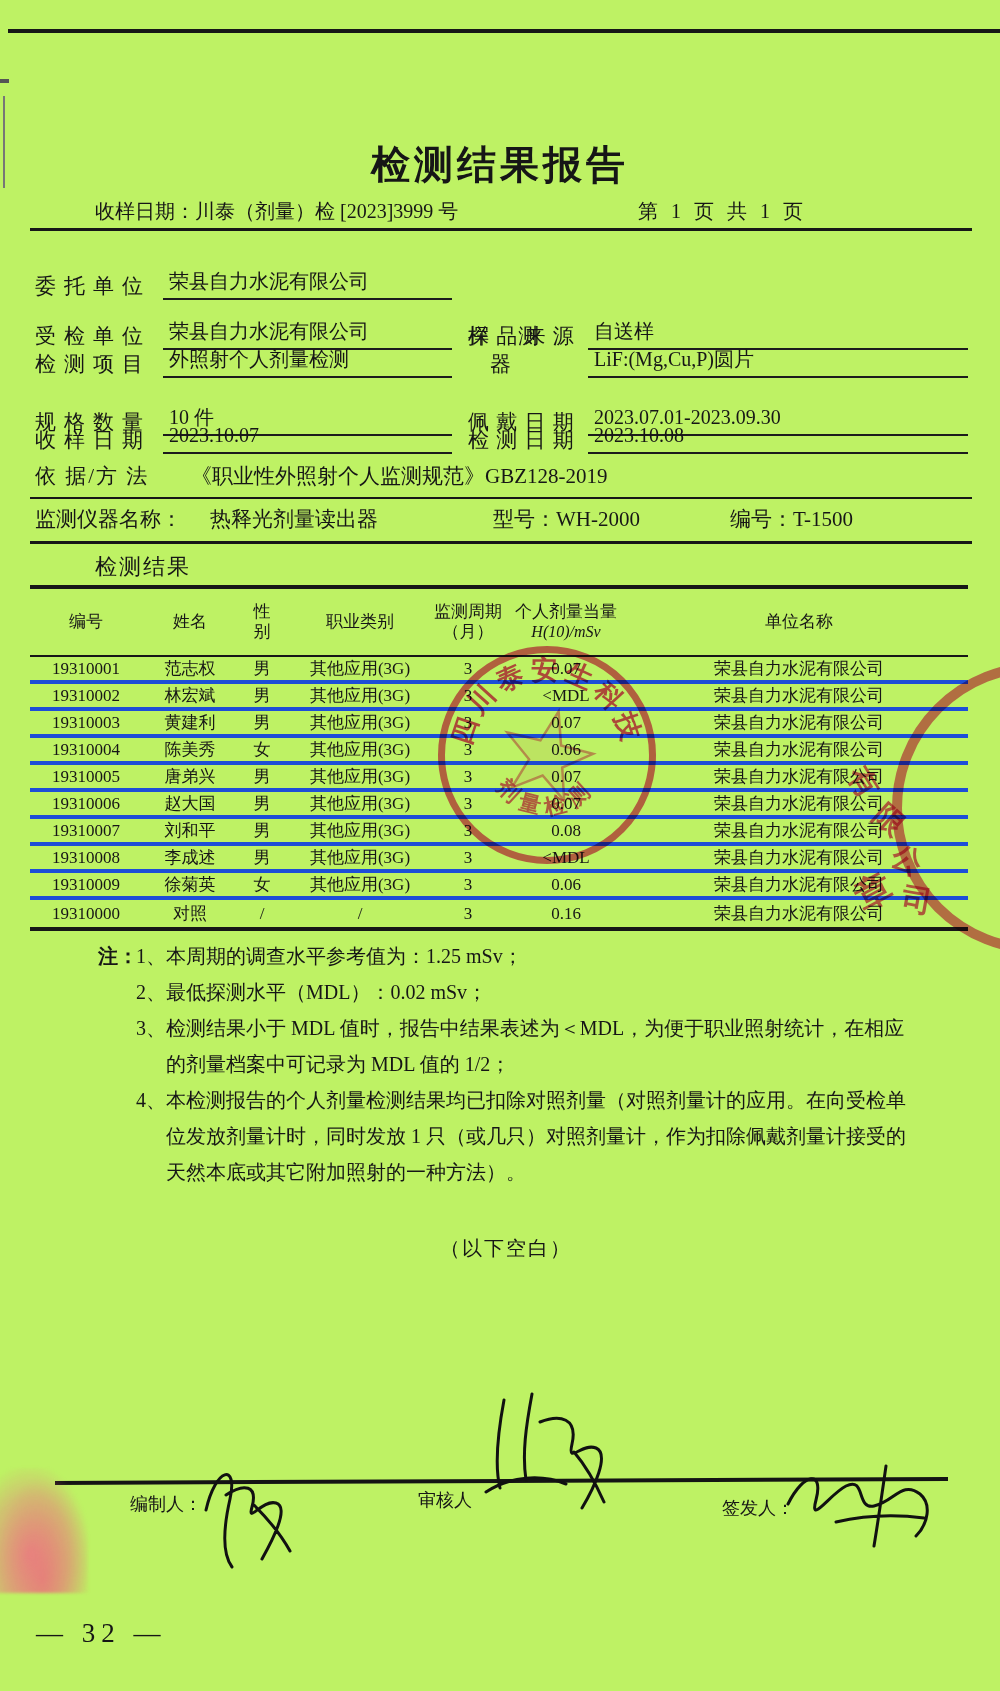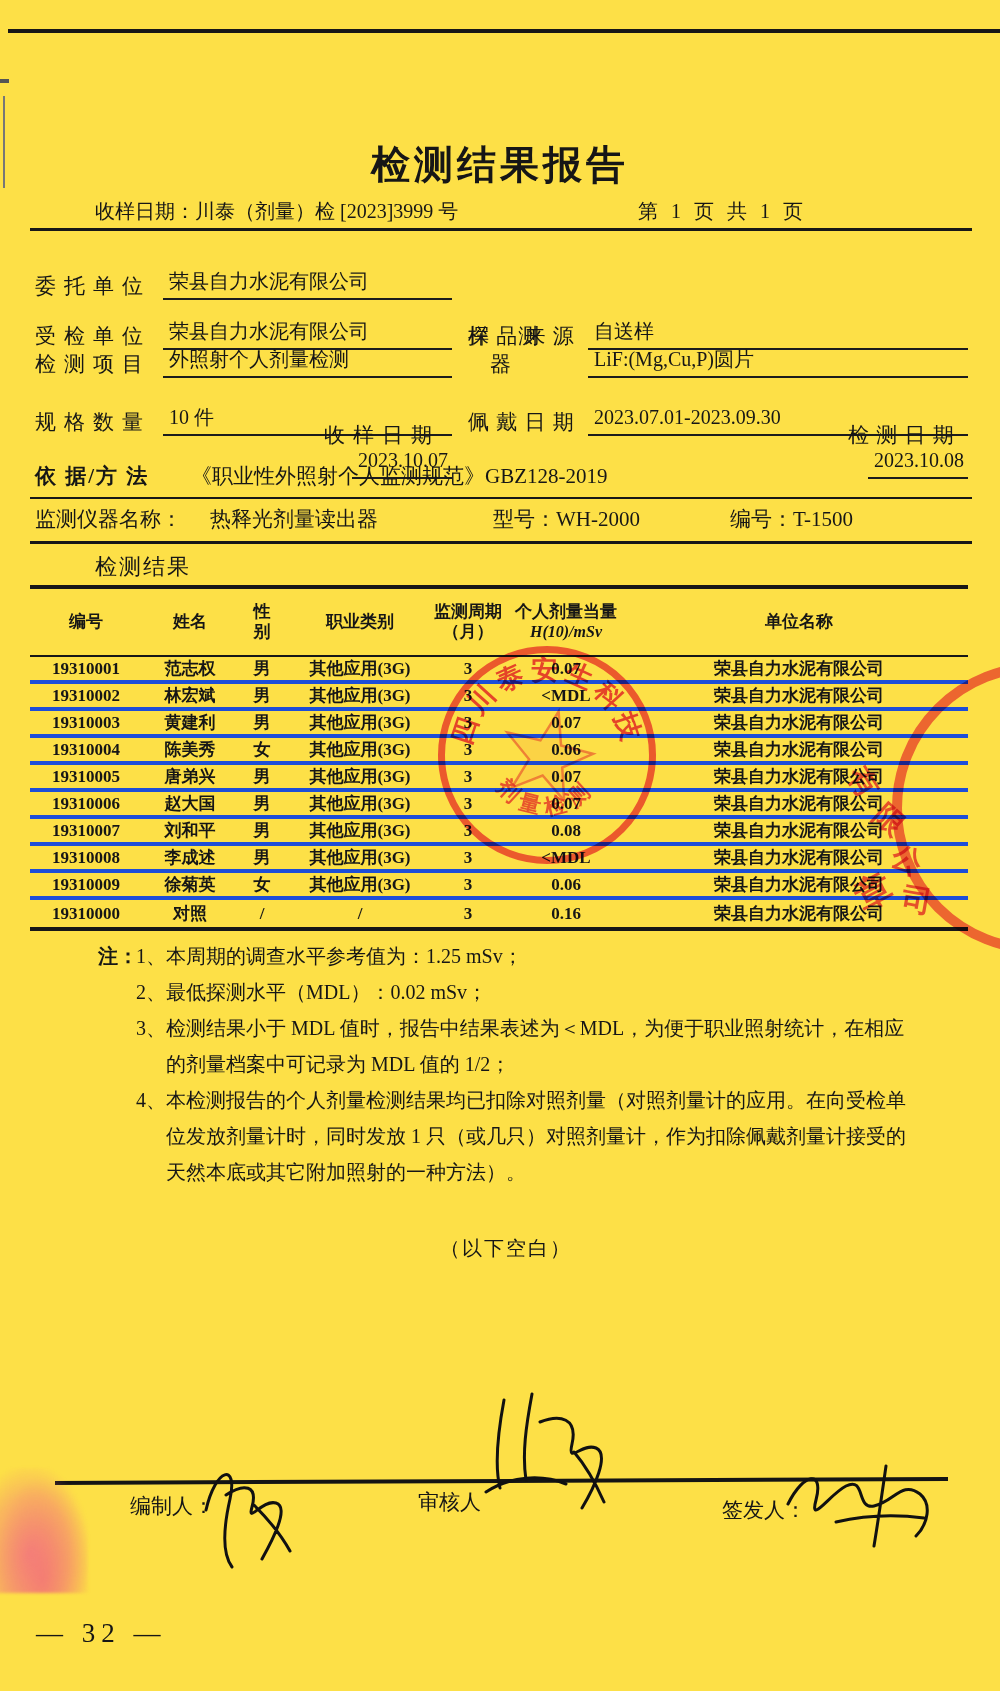--- a/index.html
+++ b/index.html
@@ -1,19 +1,19 @@
 <!DOCTYPE html>
 <html><head>
 <meta charset="utf-8">
 <style>
   * { margin:0; padding:0; box-sizing:border-box; }
   html,body { background:#e9e9e9; }
   .page {
     position:relative; width:1000px; height:1691px; margin:0 auto;
-    background:#fde047; overflow:hidden; color:#161616;
+    background:#bef264; overflow:hidden; color:#161616;
     font-family:"Liberation Serif","DejaVu Serif",serif;
   }
   .rule { position:absolute; background:#171717; }
   .top-rule    { left:8px;  right:0;    top:29px;  height:4px; }
   .head-rule   { left:30px; right:28px; top:228px; height:3px; }
   .basis-rule  { left:30px; right:28px; top:497px; height:2px; }
   .inst-rule   { left:30px; right:28px; top:541px; height:3px; }
   .edge-dash { position:absolute; left:0; top:79px; width:9px; height:4px; background:#555; }
   .edge-line { position:absolute; left:3px; top:96px; width:2px; height:92px; background:#777; }
 
@@ -29,57 +29,57 @@
                    padding:0 4px 3px 6px; min-height:30px; }
   .lcol { left:35px;  width:417px; }
   .rcol { left:468px; width:500px; }
   .lcol .flabel { width:128px; letter-spacing:8px; }
   .rcol .flabel { width:120px; letter-spacing:1px; }
   .r0 .flabel { letter-spacing:0; line-height:1.35; }
   .row0 { top:242px; height:58px; }
   .row1 { top:306px; height:44px; }
   .row2 { top:350px; height:28px; }
   .row3 { top:394px; height:42px; }
-  .row4 { top:421px; height:42px;flex-direction:column; }
+  .row4 { top:412px; height:42px; }
   .row4 .fvalue, .r0 .fvalue { border-bottom:2px solid #1c1c1c; }
 
   .basis-row { position:absolute; left:35px; top:462px; width:933px; display:flex; font-size:21px; }
-  .basis-row .blabel { width:128px; letter-spacing:2px; flex:none;font-weight:bold; }
+  .basis-row .blabel { width:128px; letter-spacing:2px; flex:none; }
   .basis-row .bvalue { padding-left:28px; }
 
   .inst-row { position:absolute; left:35px; top:505px; width:933px; display:flex; font-size:21px; }
   .inst-row .ilabel { flex:none; }
   .inst-row .iname  { padding-left:28px; flex:none; }
   .inst-row .imodel { padding-left:115px; flex:none; }
   .inst-row .iserial{ padding-left:90px; flex:none; }
 
   .section-title { position:absolute; left:95px; top:552px; font-size:22px; letter-spacing:2px; }
 
   .rtable { position:absolute; left:30px; top:585px; width:938px;
-            border-top:4px solid #171717; border-bottom:4px solid #171717; font-size:17px;font-weight:bold; }
+            border-top:4px solid #171717; border-bottom:4px solid #171717; font-size:17px; }
   .thead { display:flex; align-items:center; height:68px; border-bottom:2px solid #171717; }
   .trow  { display:flex; align-items:center; height:27px; border-bottom:4px solid #1d4ed8; }
   .trow:last-child { border-bottom:none; }
   .cell { text-align:center; line-height:1.15; }
   .c-id{width:112px}.c-name{width:96px}.c-gender{width:48px}.c-occ{width:148px}
   .c-period{width:68px}.c-dose{width:128px}.c-unit{flex:1}
   .hsub { font-size:16px; }
   .dose-sub { font-style:italic; }
 
   .notes { position:absolute; left:100px; top:938px; width:812px; font-size:20px; line-height:36px; }
   .notes .nlabel { position:absolute; left:-2px; top:0; font-weight:bold; }
   .notes .nitems { margin-left:36px; }
   .note-item { padding-left:30px; text-indent:-30px; }
 
   .blank-note { position:absolute; left:100px; top:1208px; width:812px; text-align:center;
                 font-size:20px; letter-spacing:2px;margin-top:27px; }
 
   .sig-rule { position:absolute; left:55px; right:52px; top:1479px; height:4px; background:#141414;
               transform:rotate(-0.25deg); }
-  .sig-label { position:absolute; font-size:21px; top:1492px; }
+  .sig-label { position:absolute; font-size:18px; top:1492px; }
   .sig-prepared { left:130px; }
   .sig-reviewed { left:418px; top:1488px; }
   .sig-issued   { left:722px; top:1496px; }
   .sig-svg { position:absolute; overflow:visible; }
   .sig-svg path { fill:none; stroke:#111; stroke-width:3; stroke-linecap:round; }
 
   .page-num { position:absolute; left:36px; top:1618px; font-size:27px; letter-spacing:6px; }
 
   
   .stamp { position:absolute; border-radius:50%; mix-blend-mode:multiply; pointer-events:none; }

